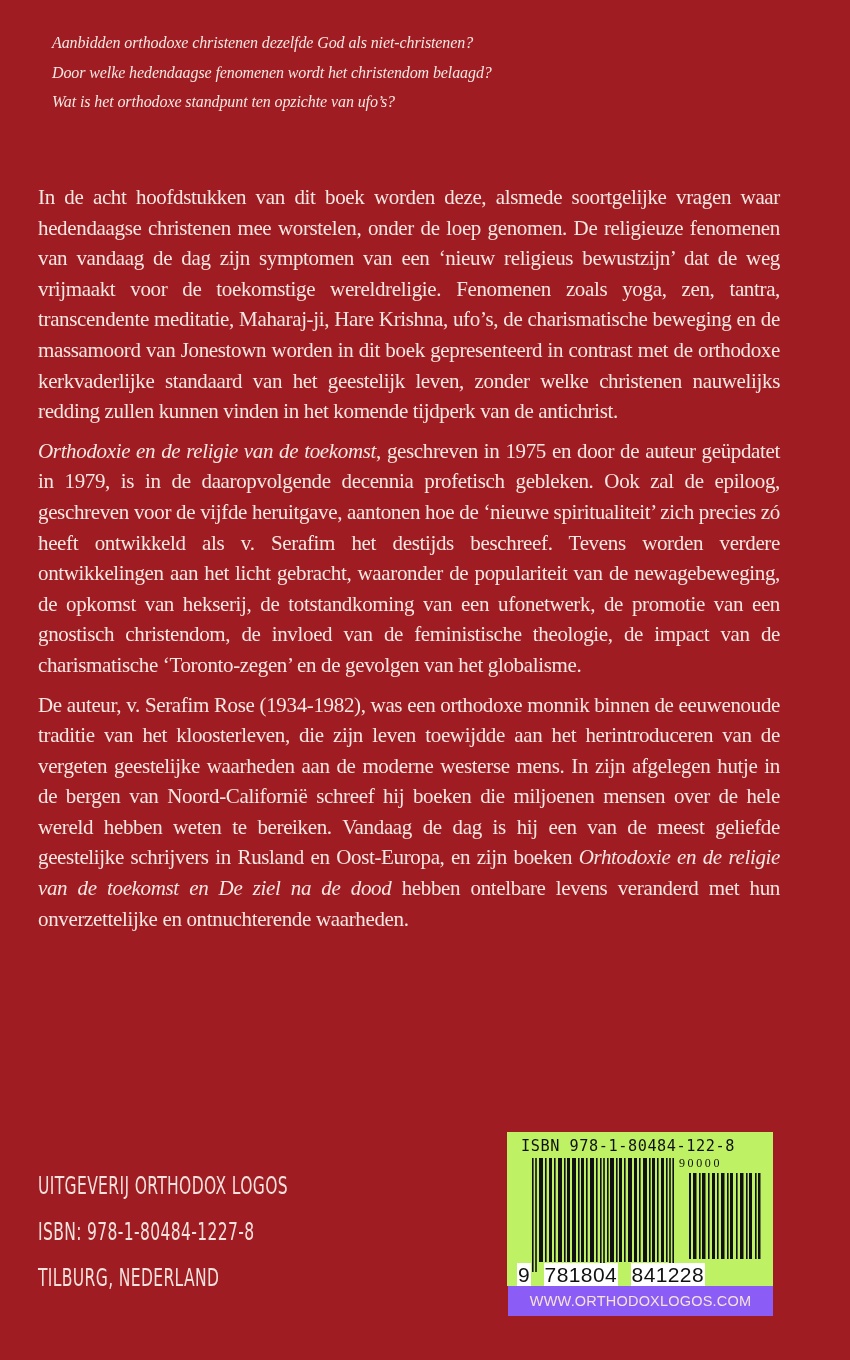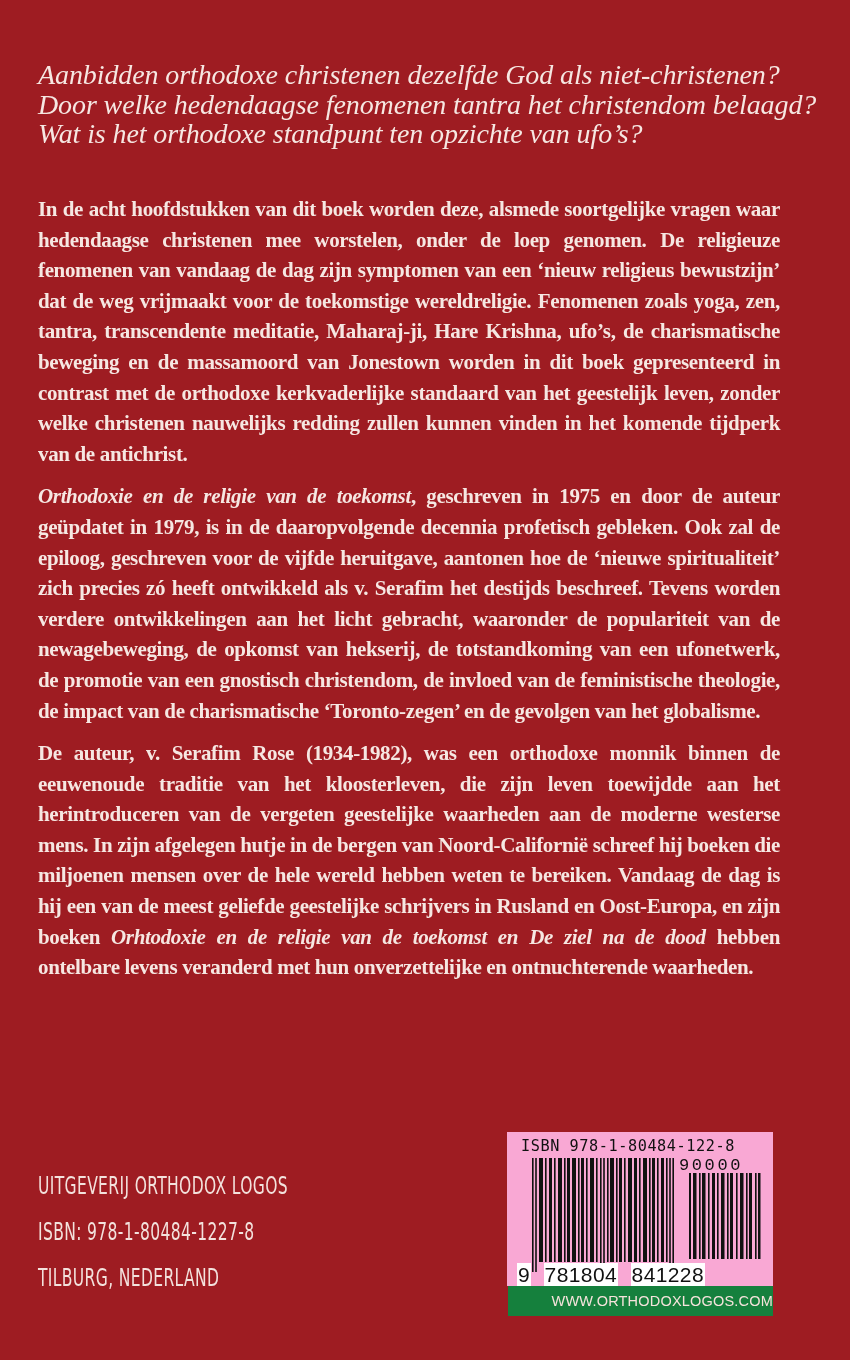--- a/index.html
+++ b/index.html
@@ -5,86 +5,85 @@
   html, body { margin:0; padding:0; }
   body {
     width:850px; height:1360px; overflow:hidden;
     background:#9e1c22;
     color:#f6e7e2;
     font-family:"Liberation Serif","DejaVu Serif",serif;
     position:relative;
   }
   .cover { position:absolute; left:0; top:0; width:850px; height:1360px; }
   .questions {
-    position:absolute; left:38px; top:28px; width:760px;
-    font-style:italic; font-size:28px; line-height:29.6px;
+    position:absolute; left:52px; top:28px; width:760px;
+    font-style:italic; font-size:16px; line-height:29.6px;
     letter-spacing:-0.1px;
-    margin-top:32px;
   }
   .questions div { white-space:nowrap; }
   .body-text {
     position:absolute; left:38px; top:182px; width:742px;
     font-size:21px; line-height:30.6px;
     text-align:justify; hyphens:manual;
     letter-spacing:-0.35px;
   }
-  .body-text p { margin:12px 0 9px 0;font-weight:bold; }
+  .body-text p { margin:0 0 9px 0; }
   .body-text em { font-style:italic; }
   .publisher {
     position:absolute; left:38px; top:1163px;
     font-family:"DejaVu Sans Condensed","DejaVu Sans",sans-serif;
     font-size:24px; line-height:46px;
     letter-spacing:0.5px;
     transform:scaleX(0.72); transform-origin:left top;
     font-weight:normal;
     color:#f3e2dd;
   }
   .publisher div { white-space:nowrap; }
   .barcode-box {
     position:absolute; left:507px; top:1132px; width:266px; height:154px;
-    background:#f9a8d4;
+    background:#bef264;
   }
   .isbn-top {
     position:absolute; left:14px; top:4px;
     font-family:"DejaVu Sans Mono","Liberation Mono",monospace;
     font-size:16px; letter-spacing:0.6px; color:#111;
     white-space:nowrap;
     transform:scaleX(0.95); transform-origin:left top;
   }
   .supp-digits {
     position:absolute; left:172px; top:24px;
-    font-family:Liberation Mono, monospace;
-    font-size:17px; letter-spacing:2.6px; color:#111;
+    font-family:Liberation Serif, serif;
+    font-size:12px; letter-spacing:2.6px; color:#111;
   }
   .bars-main { position:absolute; left:25px; top:26px; width:142px; height:114px; }
   .bars-supp { position:absolute; left:182px; top:41px; width:72px; height:86px; }
   .ean-digits {
     position:absolute; left:10px; top:131px;
     font-family:"Liberation Sans","DejaVu Sans",sans-serif;
     font-size:21px; color:#111; white-space:nowrap; letter-spacing:0.4px;
     background:transparent;
   }
   .ean-digits span { background:#fff; padding:0 1px; }
   .url-strip {
     position:absolute; left:508px; top:1286px; width:265px; height:30px;
-    background:#15803d;
+    background:#8b5cf6;
     color:#f6e3dc;
     font-family:"Liberation Sans","DejaVu Sans",sans-serif;
-    font-size:14.5px; line-height:30px; text-align:right;
+    font-size:14.5px; line-height:30px; text-align:center;
     letter-spacing:0.2px;
   }
 </style>
 </head>
 <body>
 
 <div class="cover">
 
   <div class="questions">
     <div>Aanbidden orthodoxe christenen dezelfde God als niet-christenen?</div>
-    <div>Door welke hedendaagse fenomenen tantra het christendom belaagd?</div>
+    <div>Door welke hedendaagse fenomenen wordt het christendom belaagd?</div>
     <div>Wat is het orthodoxe standpunt ten opzichte van ufo’s?</div>
   </div>
 
   <div class="body-text">
     <p>In de acht hoofdstukken van dit boek worden deze, alsmede soortgelijke vragen waar hedendaagse christenen mee worstelen, onder de loep genomen. De religieuze fenomenen van vandaag de dag zijn symptomen van een ‘nieuw religieus bewustzijn’ dat de weg vrijmaakt voor de toekomstige wereldreligie. Fenomenen zoals yoga, zen, tantra, transcendente meditatie, Maharaj-ji, Hare Krishna, ufo’s, de charis­matische beweging en de massamoord van Jonestown worden in dit boek gepresenteerd in contrast met de orthodoxe kerkvaderlijke standaard van het geestelijk leven, zonder welke christenen nauwelijks redding zullen kunnen vinden in het komende tijdperk van de antichrist.</p>
     <p><em>Orthodoxie en de religie van de toekomst</em><span>, geschreven in 1975 en door de auteur geüpdatet in 1979, is in de daaropvolgende decennia profetisch gebleken. Ook zal de epiloog, geschreven voor de vijfde heruitgave, aantonen hoe de ‘nieuwe spiritualiteit’ zich precies zó heeft ontwikkeld als v. Serafim het destijds beschreef. Tevens worden verdere ontwikkelingen aan het licht gebracht, waaronder de populariteit van de newagebeweging, de opkomst van hekserij, de totstandkoming van een ufonetwerk, de promotie van een gnostisch christendom, de invloed van de feministische theologie, de impact van de charismatische ‘Toronto-zegen’ en de gevolgen van het globalisme.</span></p>
     <p><span>De auteur, v. Serafim Rose (1934-1982), was een orthodoxe monnik binnen de eeuwenoude traditie van het kloosterleven, die zijn leven toewijdde aan het herintroduceren van de vergeten geestelijke waarheden aan de moderne westerse mens. In zijn afgelegen hutje in de bergen van Noord-Californië schreef hij boeken die miljoenen mensen over de hele wereld hebben weten te bereiken. Vandaag de dag is hij een van de meest geliefde geestelijke schrijvers in Rusland en Oost-Europa, en zijn boeken </span><em>Orhtodoxie en de religie van de toekomst en De ziel na de dood</em><span> hebben ontelbare levens veranderd met hun onverzettelijke en ontnuchterende waarheden.</span></p>
   </div>
 
   <div class="publisher">

